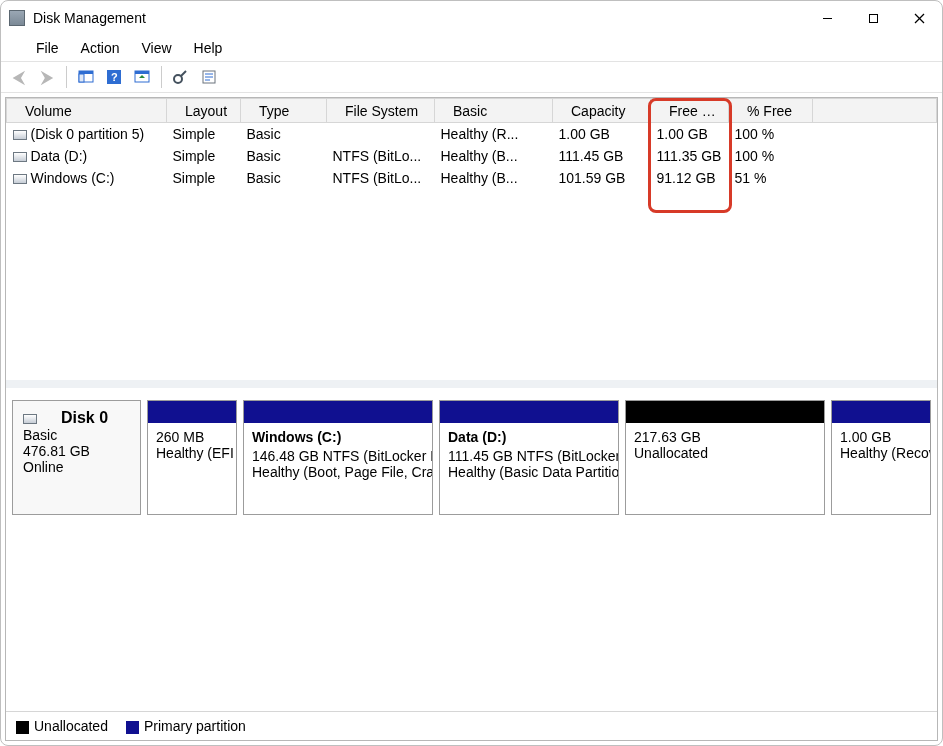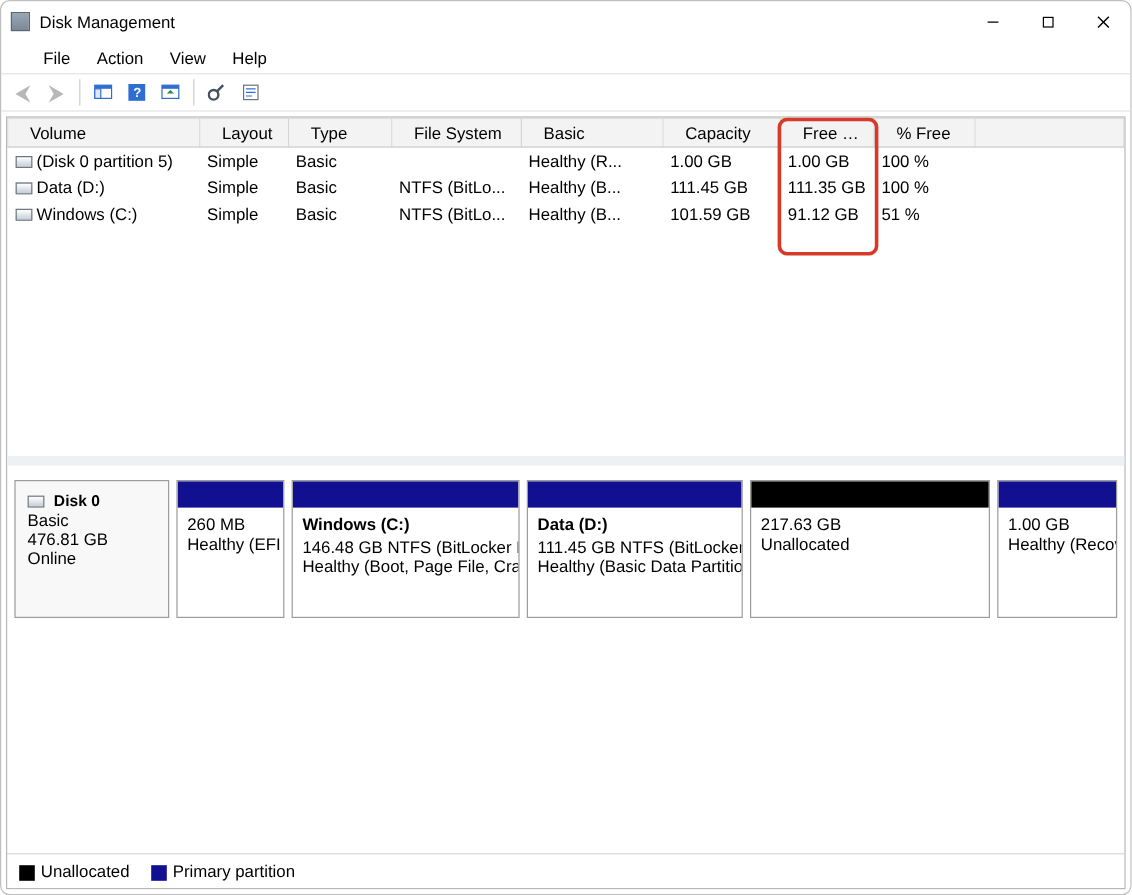--- a/index.html
+++ b/index.html
@@ -123,21 +123,21 @@
     display:flex;
     height:115px;
   }
   .disk-hdr{
     width:130px;
     border:1px solid #9c9c9c;
     background:#f8f8f8;
     padding:8px 10px;
     font-size:14px;
   }
-  .disk-hdr b{font-size:13px;}
+  .disk-hdr b{font-size:16px;margin-left:16px;}
   .disk-icon{
     display:inline-block;width:14px;height:10px;margin-right:4px;
     background:linear-gradient(#ffffff,#c6cdd6);
     border:1px solid #6d7882;
     vertical-align:middle;
   }
   .disk-parts{
     flex:1;
     display:flex;
     gap:6px;

